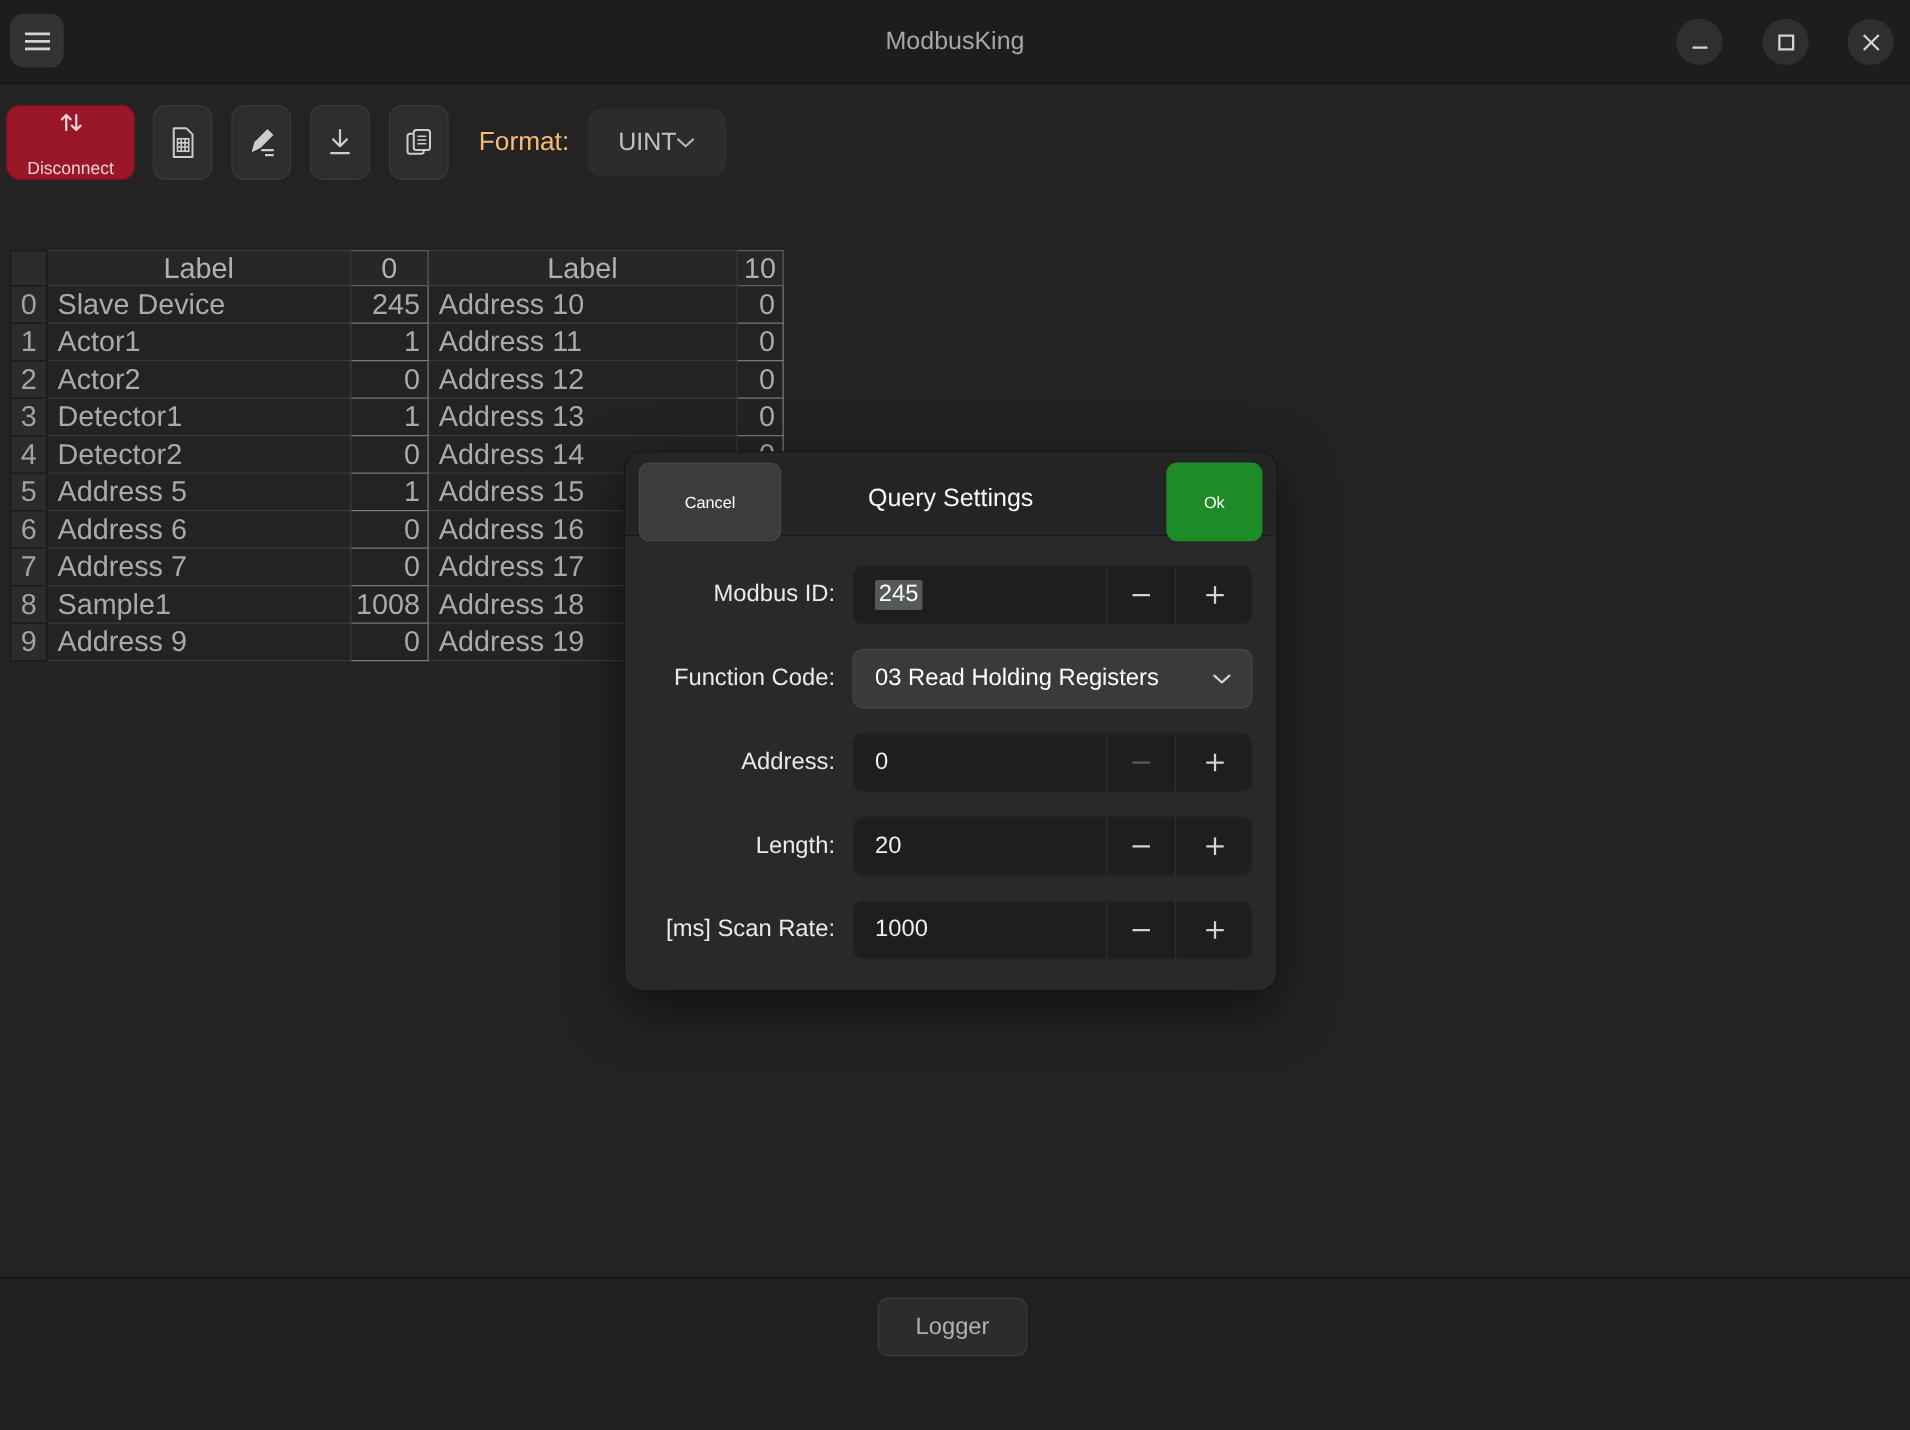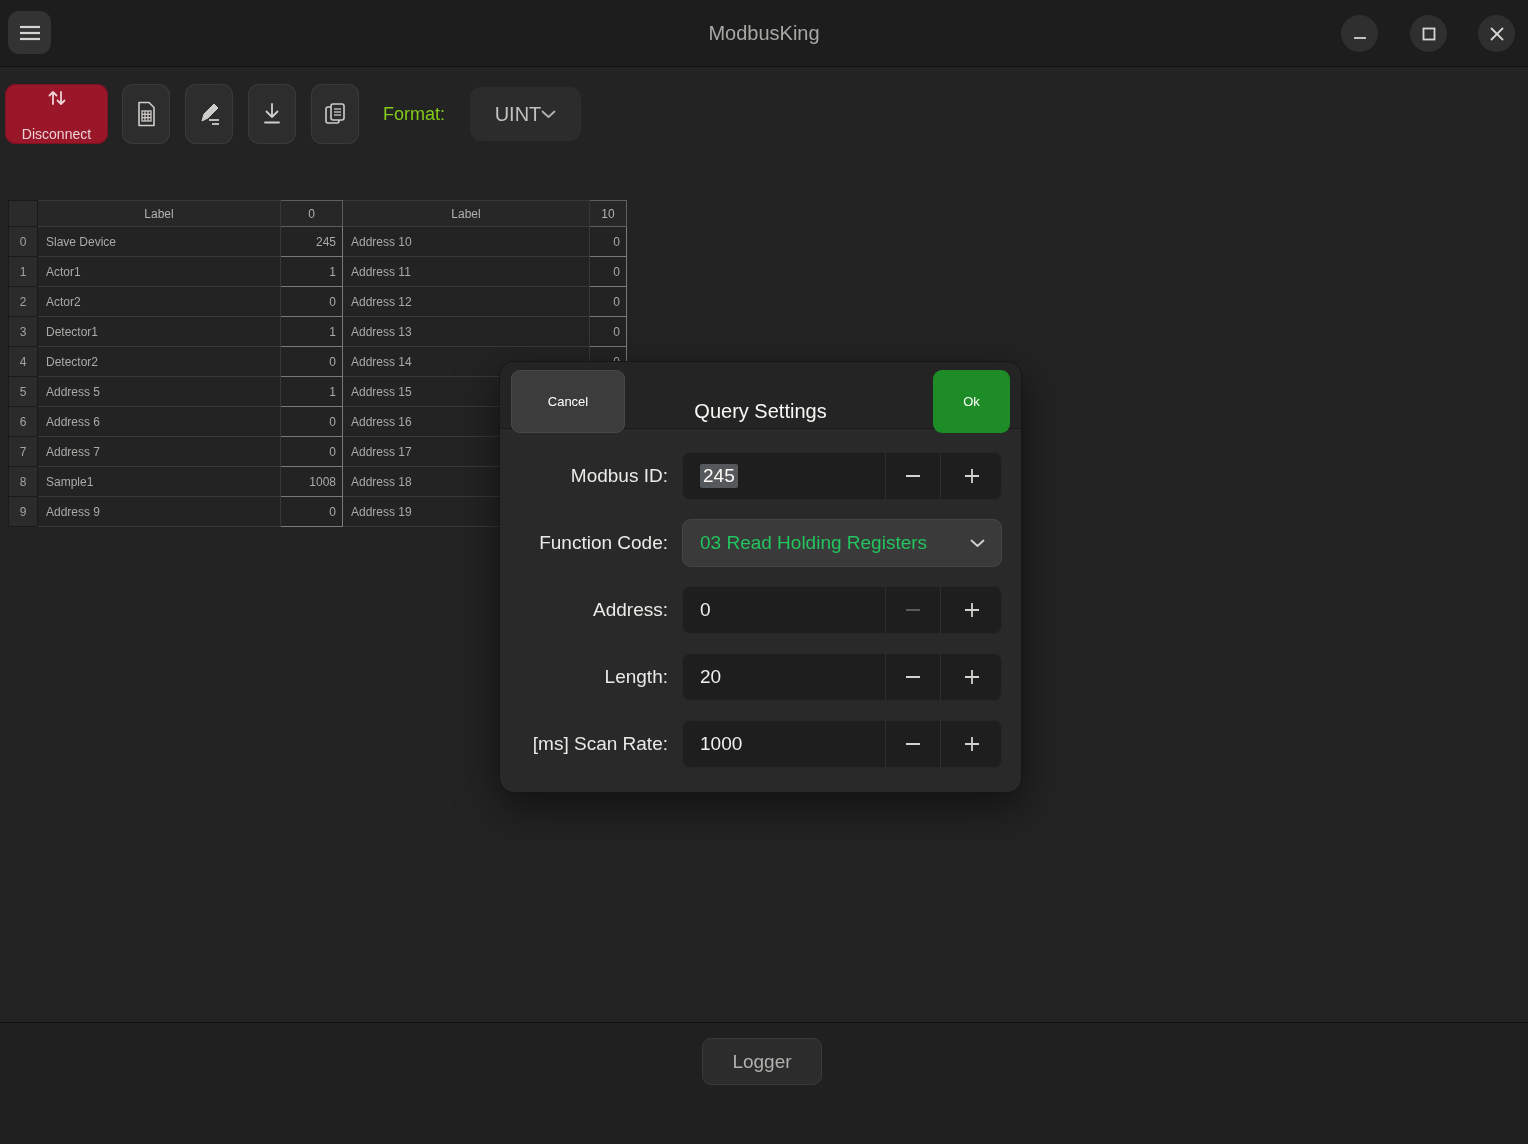--- a/index.html
+++ b/index.html
@@ -23,27 +23,27 @@
   .toolbar { position:absolute; left:0; top:67px; width:100%; height:94px; }
   .disconnect-btn { position:absolute; left:5px; top:17px; width:103px; height:60px;
     background:#9a1629; border-radius:11px; box-shadow:inset 0 0 0 1px #7e1222;
     display:flex; flex-direction:column; align-items:center; justify-content:center; gap:17px; cursor:pointer; }
   .disconnect-btn .lbl { color:#ecd2d6; font-size:14px; }
   .tool-btn { position:absolute; top:17px; width:48px; height:60px;
     background:#2d2d2d; border-radius:11px; box-shadow:inset 0 0 0 1px #3a3a3a;
     display:flex; align-items:center; justify-content:center; cursor:pointer; }
   .tool-btn.b1 { left:122px; } .tool-btn.b2 { left:185px; } .tool-btn.b3 { left:248px; } .tool-btn.b4 { left:311px; }
   .format-label { position:absolute; left:383px; top:17px; height:60px; display:flex; align-items:center;
-    color:#84cc16; font-size:18px; }
+    color:#fdba74; font-size:21px; }
   .format-select { position:absolute; left:470px; top:20px; width:111px; height:54px;
     background:#2c2c2c; border-radius:11px; display:flex; align-items:center; justify-content:center; 
     color:#c2c0bd; font-size:20px; cursor:pointer; }
   
   .reg-table { position:absolute; left:8px; top:200px; border-collapse:collapse;
-    font-size:12px; color:#acaaa7; }
+    font-size:23px; color:#acaaa7; }
   .reg-table td, .reg-table th { font-weight:normal; height:29px; padding:0; white-space:nowrap; overflow:hidden; }
   .reg-table th { height:25px; }
   .reg-table .idx { width:28px; background:#2b2b2b; border:1px solid #1a1a1a;
     text-align:center; color:#a5a3a0; }
   .reg-table .lbl { border:1px solid #383838; text-align:left; padding-left:8px; }
   .reg-table .val { border:1px solid #7a7a7a; text-align:right; padding-right:6px; }
   .reg-table col.c-idx { width:29px; } .reg-table col.c-l1 { width:243px; }
   .reg-table col.c-v1 { width:62px; } .reg-table col.c-l2 { width:247px; }
   .reg-table col.c-v2 { width:37px; }
   .reg-table thead .lbl, .reg-table thead .val { background:#272727; text-align:center; padding:0; color:#b3b1ae; }
@@ -52,36 +52,36 @@
   .dialog { position:absolute; left:500px; top:362px; width:521px; height:430px;
     background:#292929; border-radius:14px;
     box-shadow:0 0 0 1px #161616, 0 14px 44px rgba(0,0,0,0.55); }
   .dialog-header { position:relative; height:66px; background:#242424;
     border-radius:14px 14px 0 0; border-bottom:1px solid #191919; }
   .dlg-btn { position:absolute; top:8px; height:63px; border-radius:9px;
     display:flex; align-items:center; justify-content:center;
     color:#ffffff; font-size:13px; cursor:pointer; }
   .dlg-cancel { left:11px; width:114px; background:#3c3c3c; box-shadow:inset 0 0 0 1px #474747; }
   .dlg-ok { right:11px; width:77px; background:#1d8c26; }
-  .dlg-title { position:absolute; left:0; right:0; top:16px; height:66px;
+  .dlg-title { position:absolute; left:0; right:0; top:4px; height:66px;
     display:flex; align-items:center; justify-content:center; color:#faf8f5; font-size:20px; }
   .dlg-body { padding-top:23px; }
   .form-row { display:flex; align-items:center; height:48px; margin:0 19px 19px 0; }
   .form-label { flex:0 0 168px; text-align:right; color:#eceae7; font-size:19px; }
   .control { margin-left:14px; width:320px; height:48px; border-radius:9px; display:flex; align-items:stretch; overflow:hidden; }
   .spin { background:#1e1e1e; box-shadow:inset 0 0 0 1px #272727; }
   .spin-value { flex:1; display:flex; align-items:center; padding-left:18px;
     color:#f2f0ed; font-size:19px; }
   .spin-sep { width:1px; background:#2e2e2e; }
   .spin-btn { width:54px; display:flex; align-items:center; justify-content:center; cursor:pointer; }
   .spin-btn.plus { width:61px; }
   .sel { background:#56595b; padding:1px 3px; border-radius:2px; color:#fdfbf8; }
   .dropdown { background:#3a3a3a; box-shadow:inset 0 0 0 1px #444444; cursor:pointer; }
   .dropdown-value { flex:1; display:flex; align-items:center; padding-left:18px;
-    color:#22c55e; font-size:19px; }
+    color:#ffffff; font-size:19px; }
   .dropdown-chevron { display:flex; align-items:center; padding-right:17px; }
   
   .bottombar { position:absolute; left:0; top:1022px; width:100%; height:122px;
     background:#202020; border-top:1px solid #101010; }
   .logger-btn { position:absolute; left:702px; top:15px; width:118px; height:45px;
     background:#2c2c2c; border:1px solid #3a3a3a; border-radius:9px;
     display:flex; align-items:center; justify-content:center;
     color:#b3b1ae; font-size:19px; cursor:pointer; }
 </style>
 </head>

